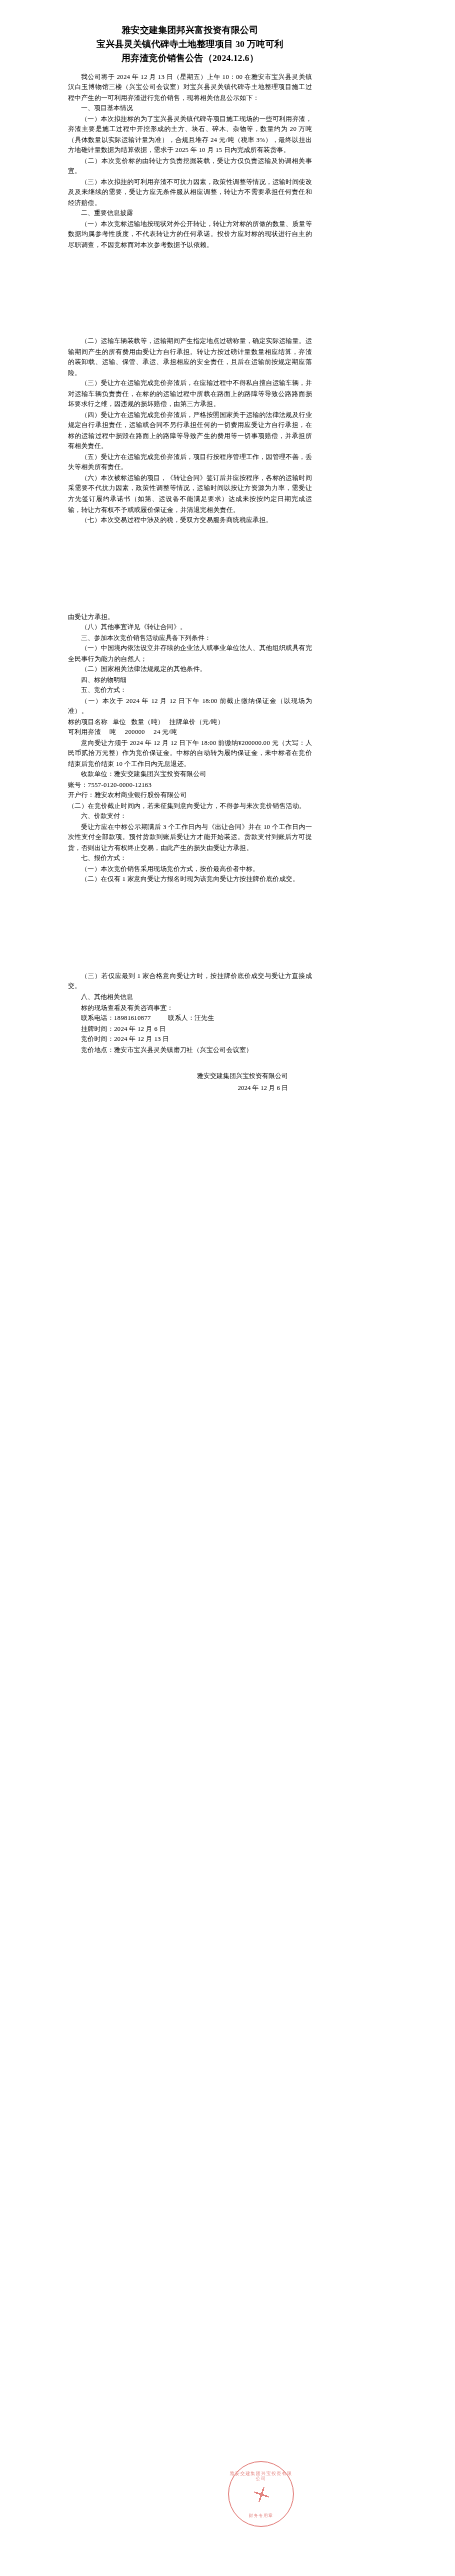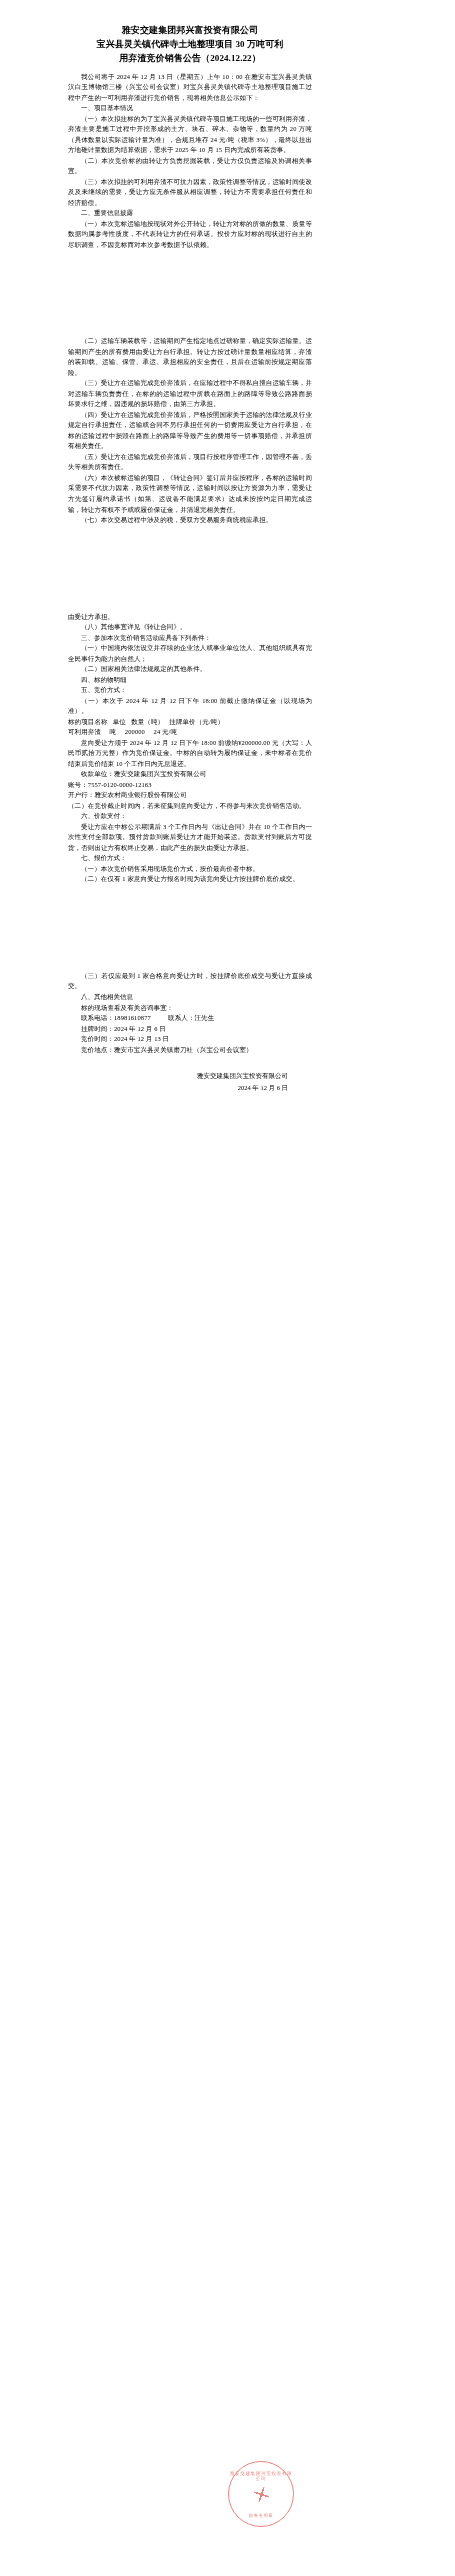--- a/index.html
+++ b/index.html
@@ -106,21 +106,21 @@
   }
 </style>
 </head>
 <body>
 
 <div class="page">
 
   <div class="doc-title">
     <span class="line">雅安交建集团邦兴富投资有限公司</span>
     <span class="line">宝兴县灵关镇代碑寺土地整理项目 30 万吨可利</span>
-    <span class="line">用弃渣竞价销售公告（2024.12.22）</span>
+    <span class="line">用弃渣竞价销售公告（2024.12.6）</span>
   </div>
 
   <p class="para">我公司将于 2024 年 12 月 13 日（星期五）上午 10：00 在雅安市宝兴县灵关镇汉白玉博物馆三楼（兴宝公司会议室）对宝兴县灵关镇代碑寺土地整理项目施工过程中产生的一可利用弃渣进行竞价销售，现将相关信息公示如下：</p>
 
   <p class="section">一、项目基本情况</p>
   <p class="para">（一）本次拟挂标的为了宝兴县灵关镇代碑寺项目施工现场的一些可利用弃渣，弃渣主要是施工过程中开挖形成的土方、块石、碎木、杂物等，数量约为 20 万吨（具体数量以实际运输计量为准），合规且堆存 24 元/吨（税率 3%），最终以挂出方地碓计量数据为结算依据，需求于 2025 年 10 月 15 日内完成所有装货事。</p>
   <p class="para">（二）本次竞价标的由转让方负责挖掘装载，受让方仅负责运输及协调相关事宜。</p>
   <p class="para">（三）本次拟挂的可利用弃渣不可抗力因素，政策性调整等情况，运输时间使改及及未继续的需要，受让方应无条件服从相应调整，转让方不需要承担任何责任和经济赔偿。</p>
 
   <p class="section">二、重要信息披露</p>

